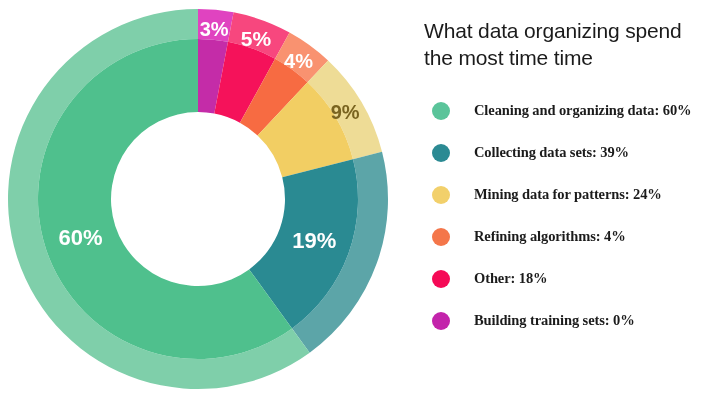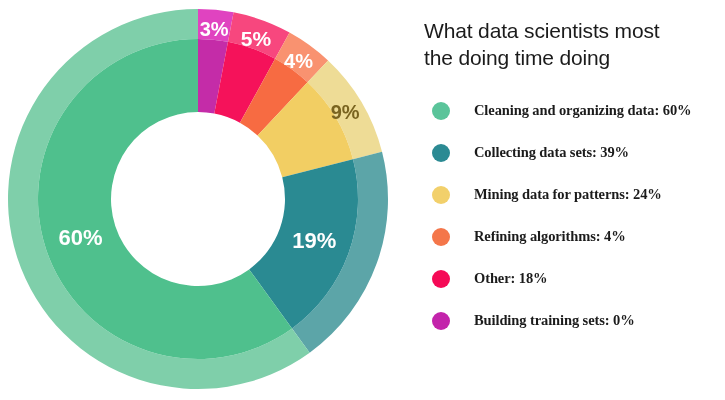--- a/index.html
+++ b/index.html
@@ -114,22 +114,22 @@
           <text x="298.5112781420129" y="60.65809396188399" class="slice-label" text-anchor="middle" dominant-baseline="central" fill="#ffffff" font-size="20">4%</text>
           <text x="345.1868866176743" y="111.95391790668648" class="slice-label" text-anchor="middle" dominant-baseline="central" fill="#7A6420" font-size="20">9%</text>
           <text x="314.19877496584684" y="240.83413315029347" class="slice-label" text-anchor="middle" dominant-baseline="central" fill="#ffffff" font-size="22">19%</text>
           <text x="80.54452023754854" y="237.163598805306" class="slice-label" text-anchor="middle" dominant-baseline="central" fill="#ffffff" font-size="22">60%</text>
         </g>
     </svg>
   </div>
 
   <div class="legend-panel">
     <h1 class="legend-title">
-      <span class="line">What data scientists most</span>
-      <span class="line">the doing time doing</span>
+      <span class="line">What data organizing spend</span>
+      <span class="line">the most time time</span>
     </h1>
     <ul class="legend-list" id="legend-list">
         <li class="legend-item">
           <span class="legend-swatch" style="background: rgb(90, 196, 154);"></span>
           <span class="legend-text">Cleaning and organizing data: 60%</span>
         </li>
         <li class="legend-item">
           <span class="legend-swatch" style="background: rgb(43, 138, 147);"></span>
           <span class="legend-text">Collecting data sets: 39%</span>
         </li>

